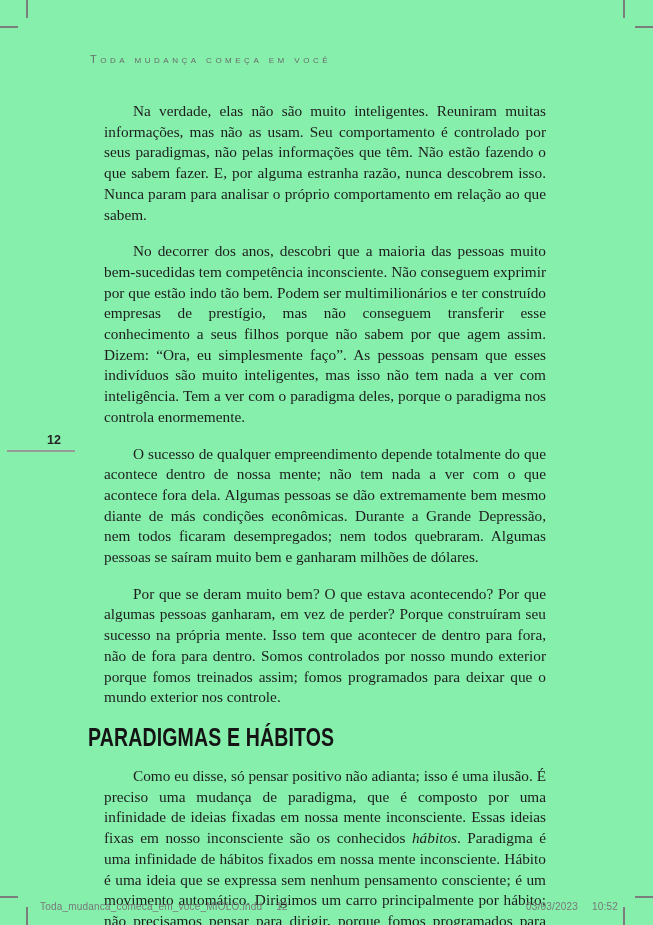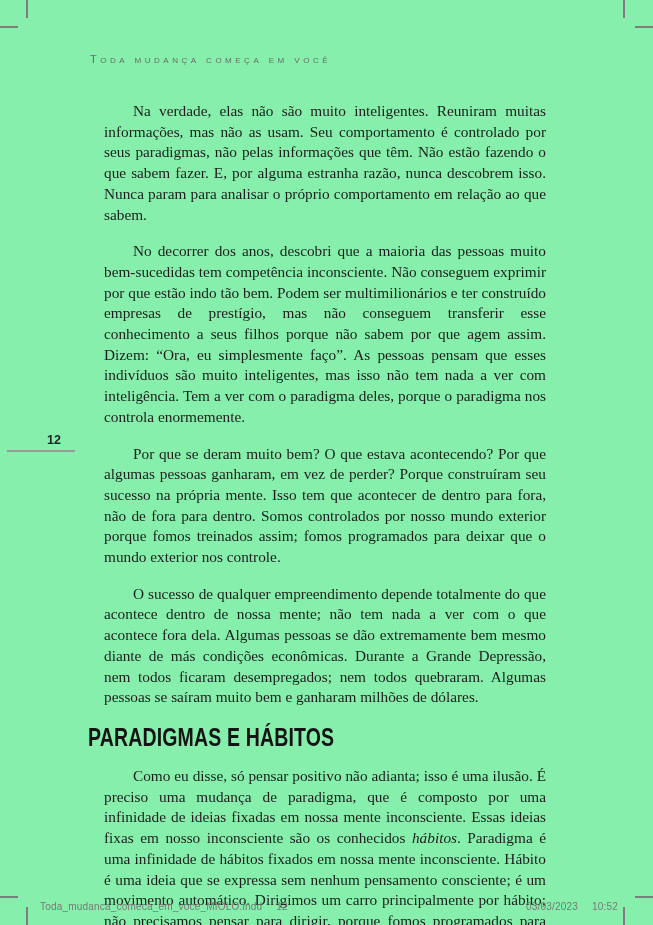--- a/index.html
+++ b/index.html
@@ -128,22 +128,22 @@
   <div class="running-header">Toda mudança começa em você</div>
 
   <div class="page-num-wrap">
     <div class="page-num">12</div>
     <div class="page-rule"></div>
   </div>
 
   <div class="text-block">
       <p><span>Na verdade, elas não são muito inteligentes. Reuniram muitas informações, mas não as usam. Seu comportamento é controlado por seus paradigmas, não pelas informações que têm. Não estão fazendo o que sabem fazer. E, por alguma estranha razão, nunca descobrem isso. Nunca param para analisar o próprio comportamento em relação ao que sabem.</span></p>
       <p><span>No decorrer dos anos, descobri que a maioria das pessoas muito bem-sucedidas tem competência inconsciente. Não conseguem exprimir por que estão indo tão bem. Podem ser multimilionários e ter construído empresas de prestígio, mas não conseguem transferir esse conhecimento a seus filhos porque não sabem por que agem assim. Dizem: “Ora, eu simplesmente faço”. As pessoas pensam que esses indivíduos são muito inteligentes, mas isso não tem nada a ver com inteligência. Tem a ver com o paradigma deles, porque o paradigma nos controla enormemente.</span></p>
+      <p><span>O sucesso de qualquer empreendimento depende totalmente do que acontece dentro de nossa mente; não tem nada a ver com o que acontece fora dela. Algumas pessoas se dão extremamente bem mesmo diante de más condições econômicas. Durante a Grande Depressão, nem todos ficaram desempregados; nem todos quebraram. Algumas pessoas se saíram muito bem e ganharam milhões de dólares.</span></p>
       <p><span>Por que se deram muito bem? O que estava acontecendo? Por que algumas pessoas ganharam, em vez de perder? Porque construíram seu sucesso na própria mente. Isso tem que acontecer de dentro para fora, não de fora para dentro. Somos controlados por nosso mundo exterior porque fomos treinados assim; fomos programados para deixar que o mundo exterior nos controle.</span></p>
-      <p><span>O sucesso de qualquer empreendimento depende totalmente do que acontece dentro de nossa mente; não tem nada a ver com o que acontece fora dela. Algumas pessoas se dão extremamente bem mesmo diante de más condições econômicas. Durante a Grande Depressão, nem todos ficaram desempregados; nem todos quebraram. Algumas pessoas se saíram muito bem e ganharam milhões de dólares.</span></p>
       <h2 class="section-heading">PARADIGMAS E HÁBITOS</h2>
       <p><span>Como eu disse, só pensar positivo não adianta; isso é uma ilusão. É preciso uma mudança de paradigma, que é composto por uma infinidade de ideias fixadas em nossa mente inconsciente. Essas ideias fixas em nosso inconsciente são os conhecidos </span><span class="it">hábitos</span><span>. Paradigma é uma infinidade de hábitos fixados em nossa mente inconsciente. Hábito é uma ideia que se expressa sem nenhum pensamento consciente; é um movimento automático. Dirigimos um carro principalmente por hábito; não precisamos pensar para dirigir, porque fomos programados para isso.</span></p>
     </div>
 
   <div class="footer-left">
     <span>Toda_mudanca_comeca_em_voce_MIOLO.indd</span><span class="footer-gap"></span><span>12</span>
   </div>
   <div class="footer-right">
     <span>03/03/2023</span><span class="footer-gap"></span><span>10:52</span>
   </div>

